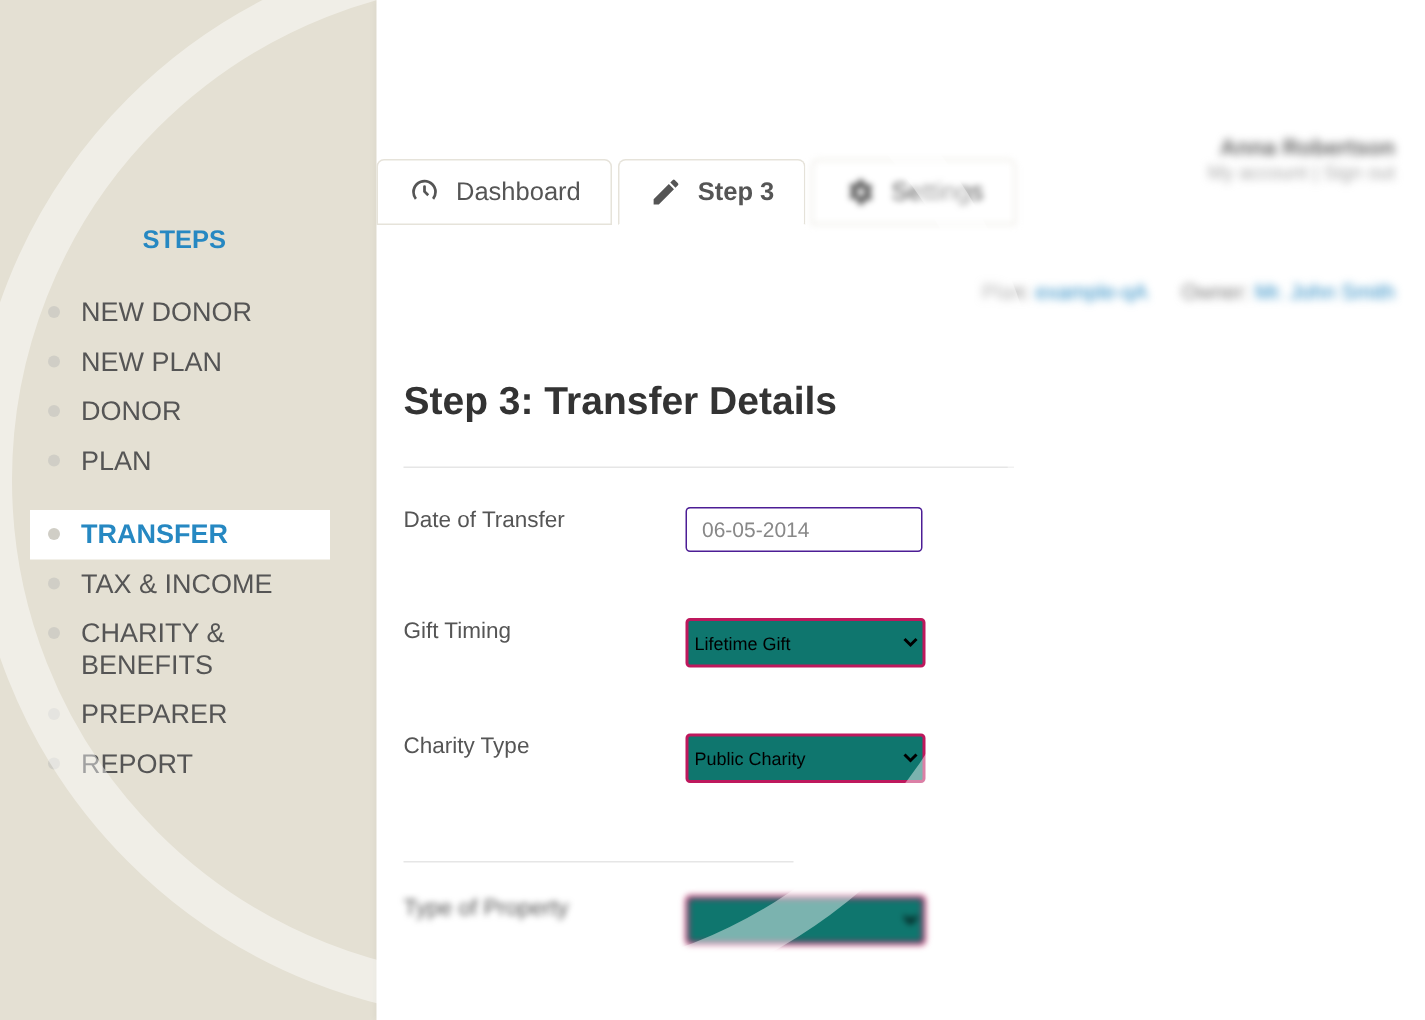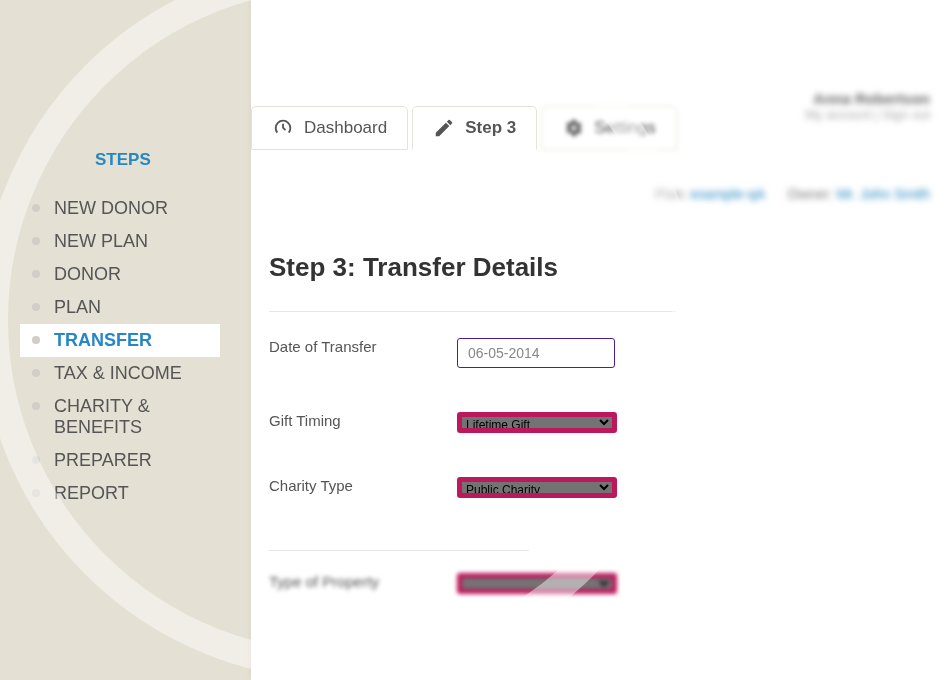--- a/index.html
+++ b/index.html
@@ -33,20 +33,21 @@
       padding: 6px 8px 6px 34px;
       font-size: 18px;
       color: #555;
       cursor: pointer;
       position: relative;
     }
     .sidebar-item.active {
       background: #fff;
       color: #2688c2;
       font-weight: 600;
+      margin-top: 16px;
     }
     .bullet {
       position: absolute;
       left: 12px;
       top: 12px;
       width: 8px;
       height: 8px;
       border-radius: 50%;
       background: #d0cec6;
     }
@@ -130,25 +131,25 @@
     .form-input {
       width: 158px;
       padding: 6px 10px;
       border: 1px solid #4c1d95;
       border-radius: 3px;
       color: #888;
       font-size: 14px;
     }
     .form-select {
       width: 160px;
-      height: 21px;
+      height: 33px;
       font-size: 12px;
-      border: 5px solid #be185d;
+      border: 2px solid #be185d;
       border-radius: 3px;
-      background: #737373;
+      background: #0f766e;
     }
     hr.divider {
       border: none;
       border-top: 1px solid #e6e6e6;
       margin: 4px 0;
     }
     hr.short-divider {
       border: none;
       border-top: 1px solid #e6e6e6;
       margin-top: 30px;

